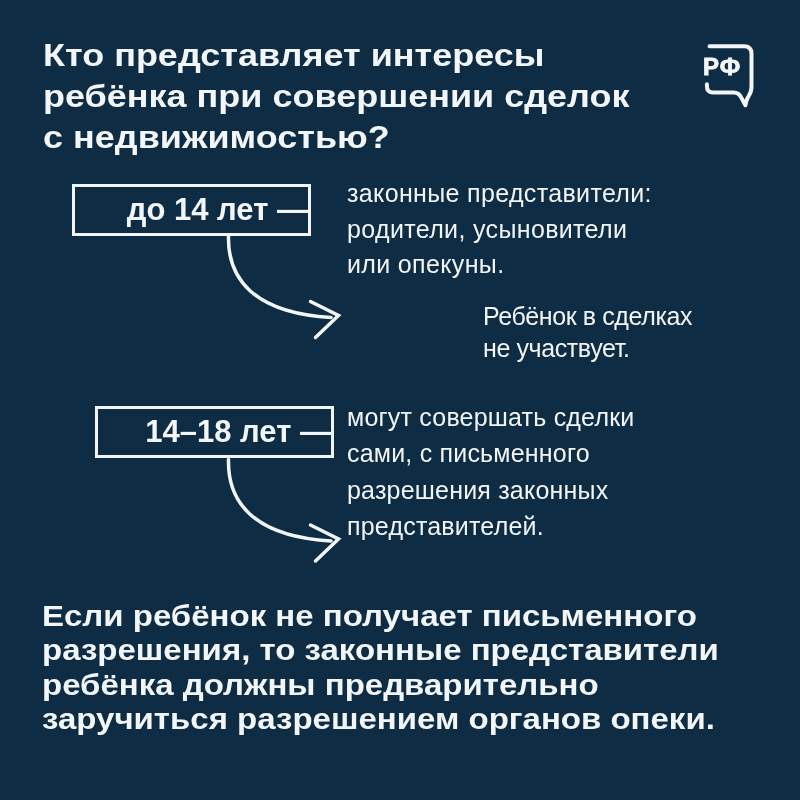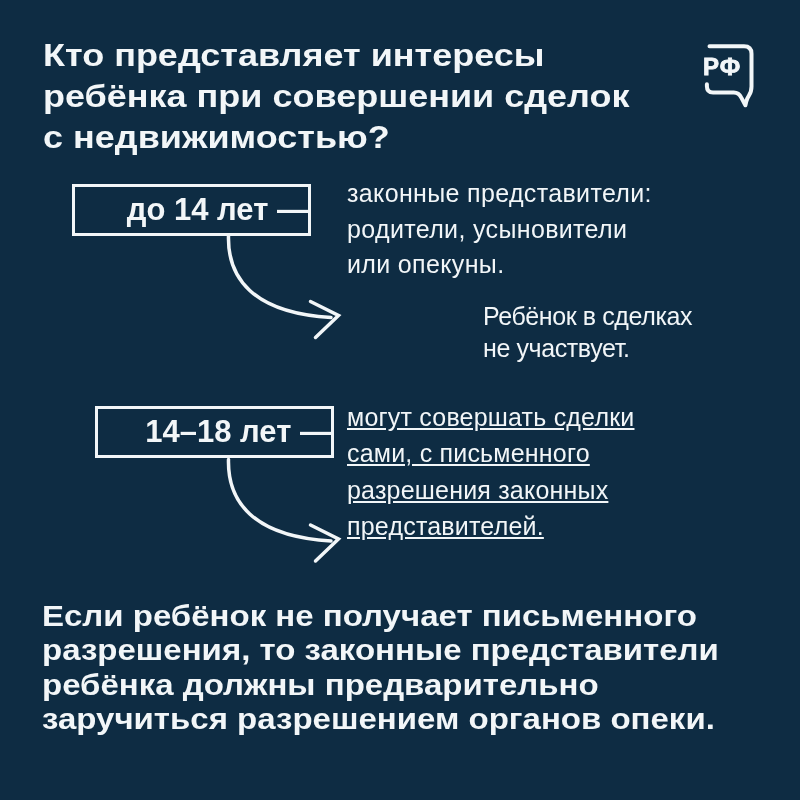--- a/index.html
+++ b/index.html
@@ -6,21 +6,21 @@
   body{width:800px;height:800px;background:#0e2c43;overflow:hidden;position:relative;
        font-family:"Liberation Sans",sans-serif;color:#f2f6f8;}
   .abs{position:absolute;}
   .title{left:43px;top:34.5px;font-size:31.5px;font-weight:700;line-height:41px;transform:scaleX(1.143);transform-origin:0 0;}
   .box{border:3px solid #f2f6f8;width:233px;height:46px;text-align:right;text-indent:4px;
        font-size:31px;font-weight:700;line-height:46px;}
   .box1{left:72px;top:184px;}
   .box2{left:73px;top:406px;margin-left:22px;}
   .blk{font-size:25px;font-weight:400;line-height:36.5px;letter-spacing:0.2px;}
   .b1{left:347px;top:176px;line-height:35.5px;letter-spacing:0.35px;}
-  .b2{left:347px;top:398.5px;text-decoration:underline;}
+  .b2{left:347px;top:398.5px;}
   .reb{left:483px;top:300px;line-height:32px;letter-spacing:-0.4px;}
   .bottom{left:42px;top:598.5px;font-size:30px;font-weight:700;line-height:34.5px;transform:scaleX(1.10);transform-origin:0 0;}
 </style>
 </head>
 <body>
 <div class="abs title">Кто представляет интересы<br>ребёнка при совершении сделок<br>с недвижимостью?</div>
 
 <svg class="abs" style="left:694px;top:36px;" width="70" height="78" viewBox="0 0 70 78">
   <path d="M 15.5 10.3 H 50 Q 57.5 10.3 57.5 17.8 V 50.5 Q 57.5 55.8 54.9 59.6 Q 53 62.4 52.2 65.8 L 51.4 69.2 L 47.3 61.6 Q 44.8 56.5 39.8 56.5 H 19 Q 12.9 56.5 12.9 50.3 V 48.3" fill="none" stroke="#f2f6f8" stroke-width="4" stroke-linecap="round" stroke-linejoin="round"></path>
   <text x="9" y="39" font-size="24px" font-weight="700" fill="#f2f6f8" stroke="#f2f6f8" stroke-width="0.8" letter-spacing="1">РФ</text>

